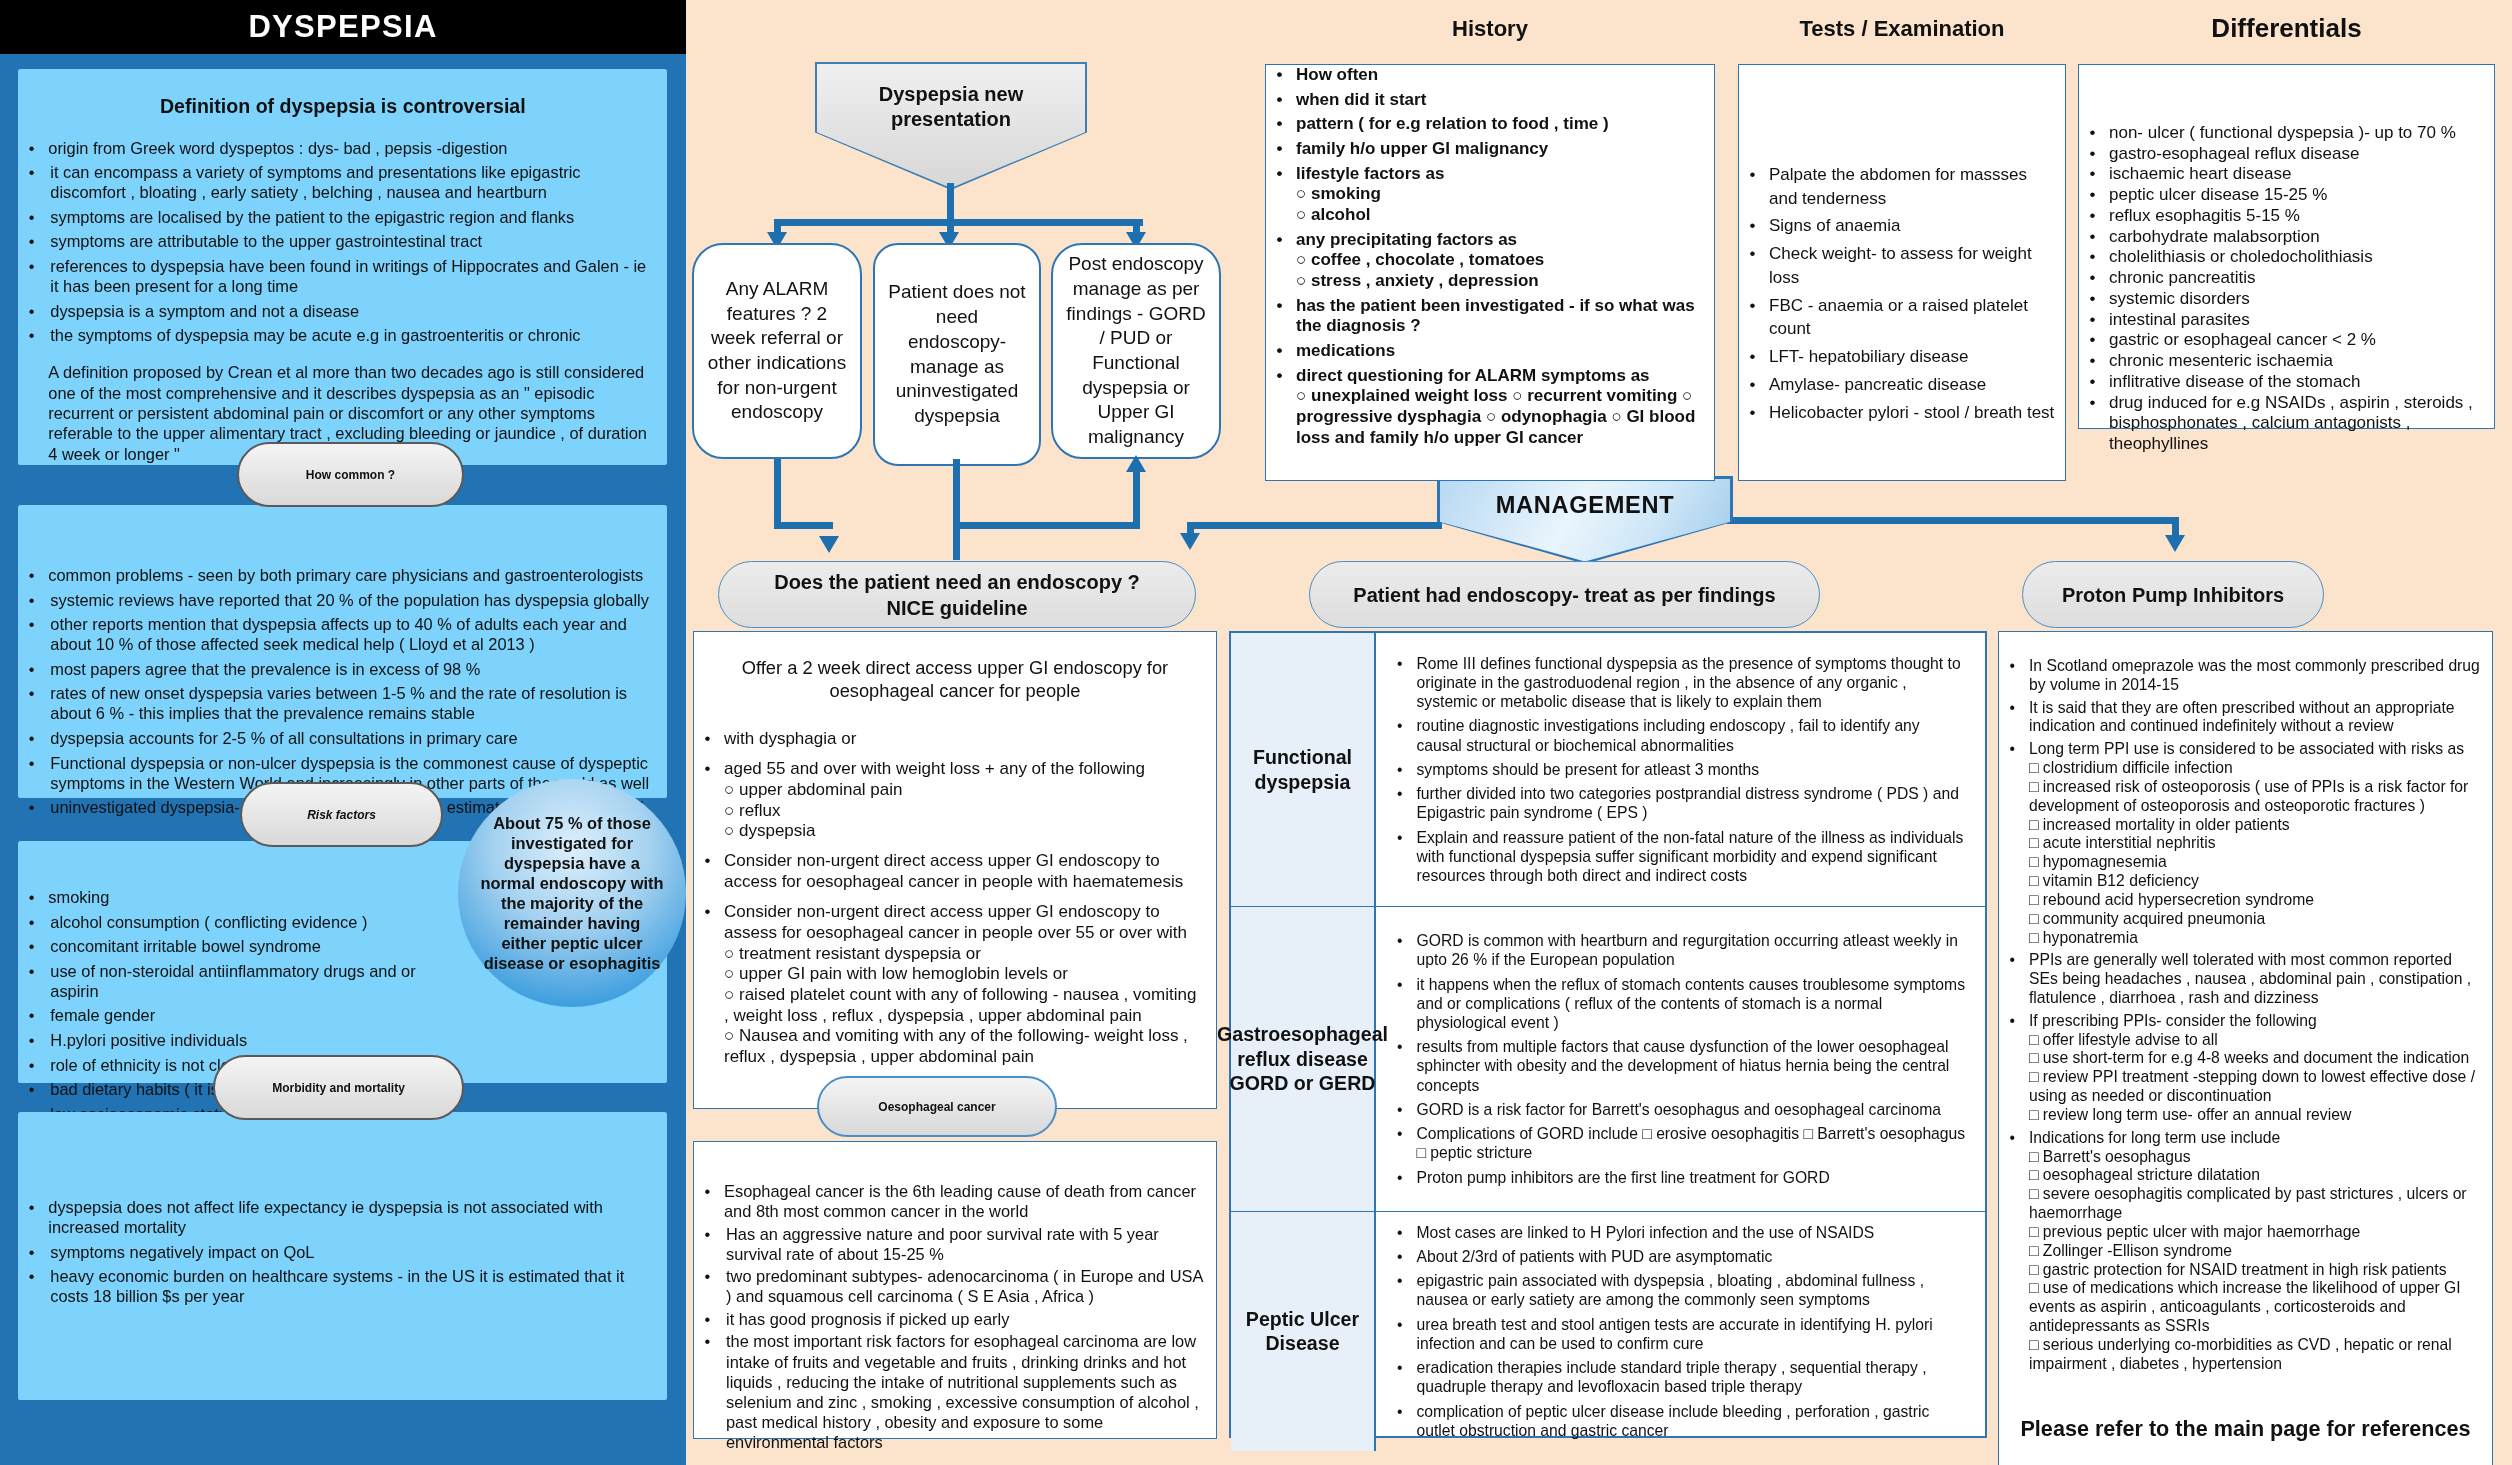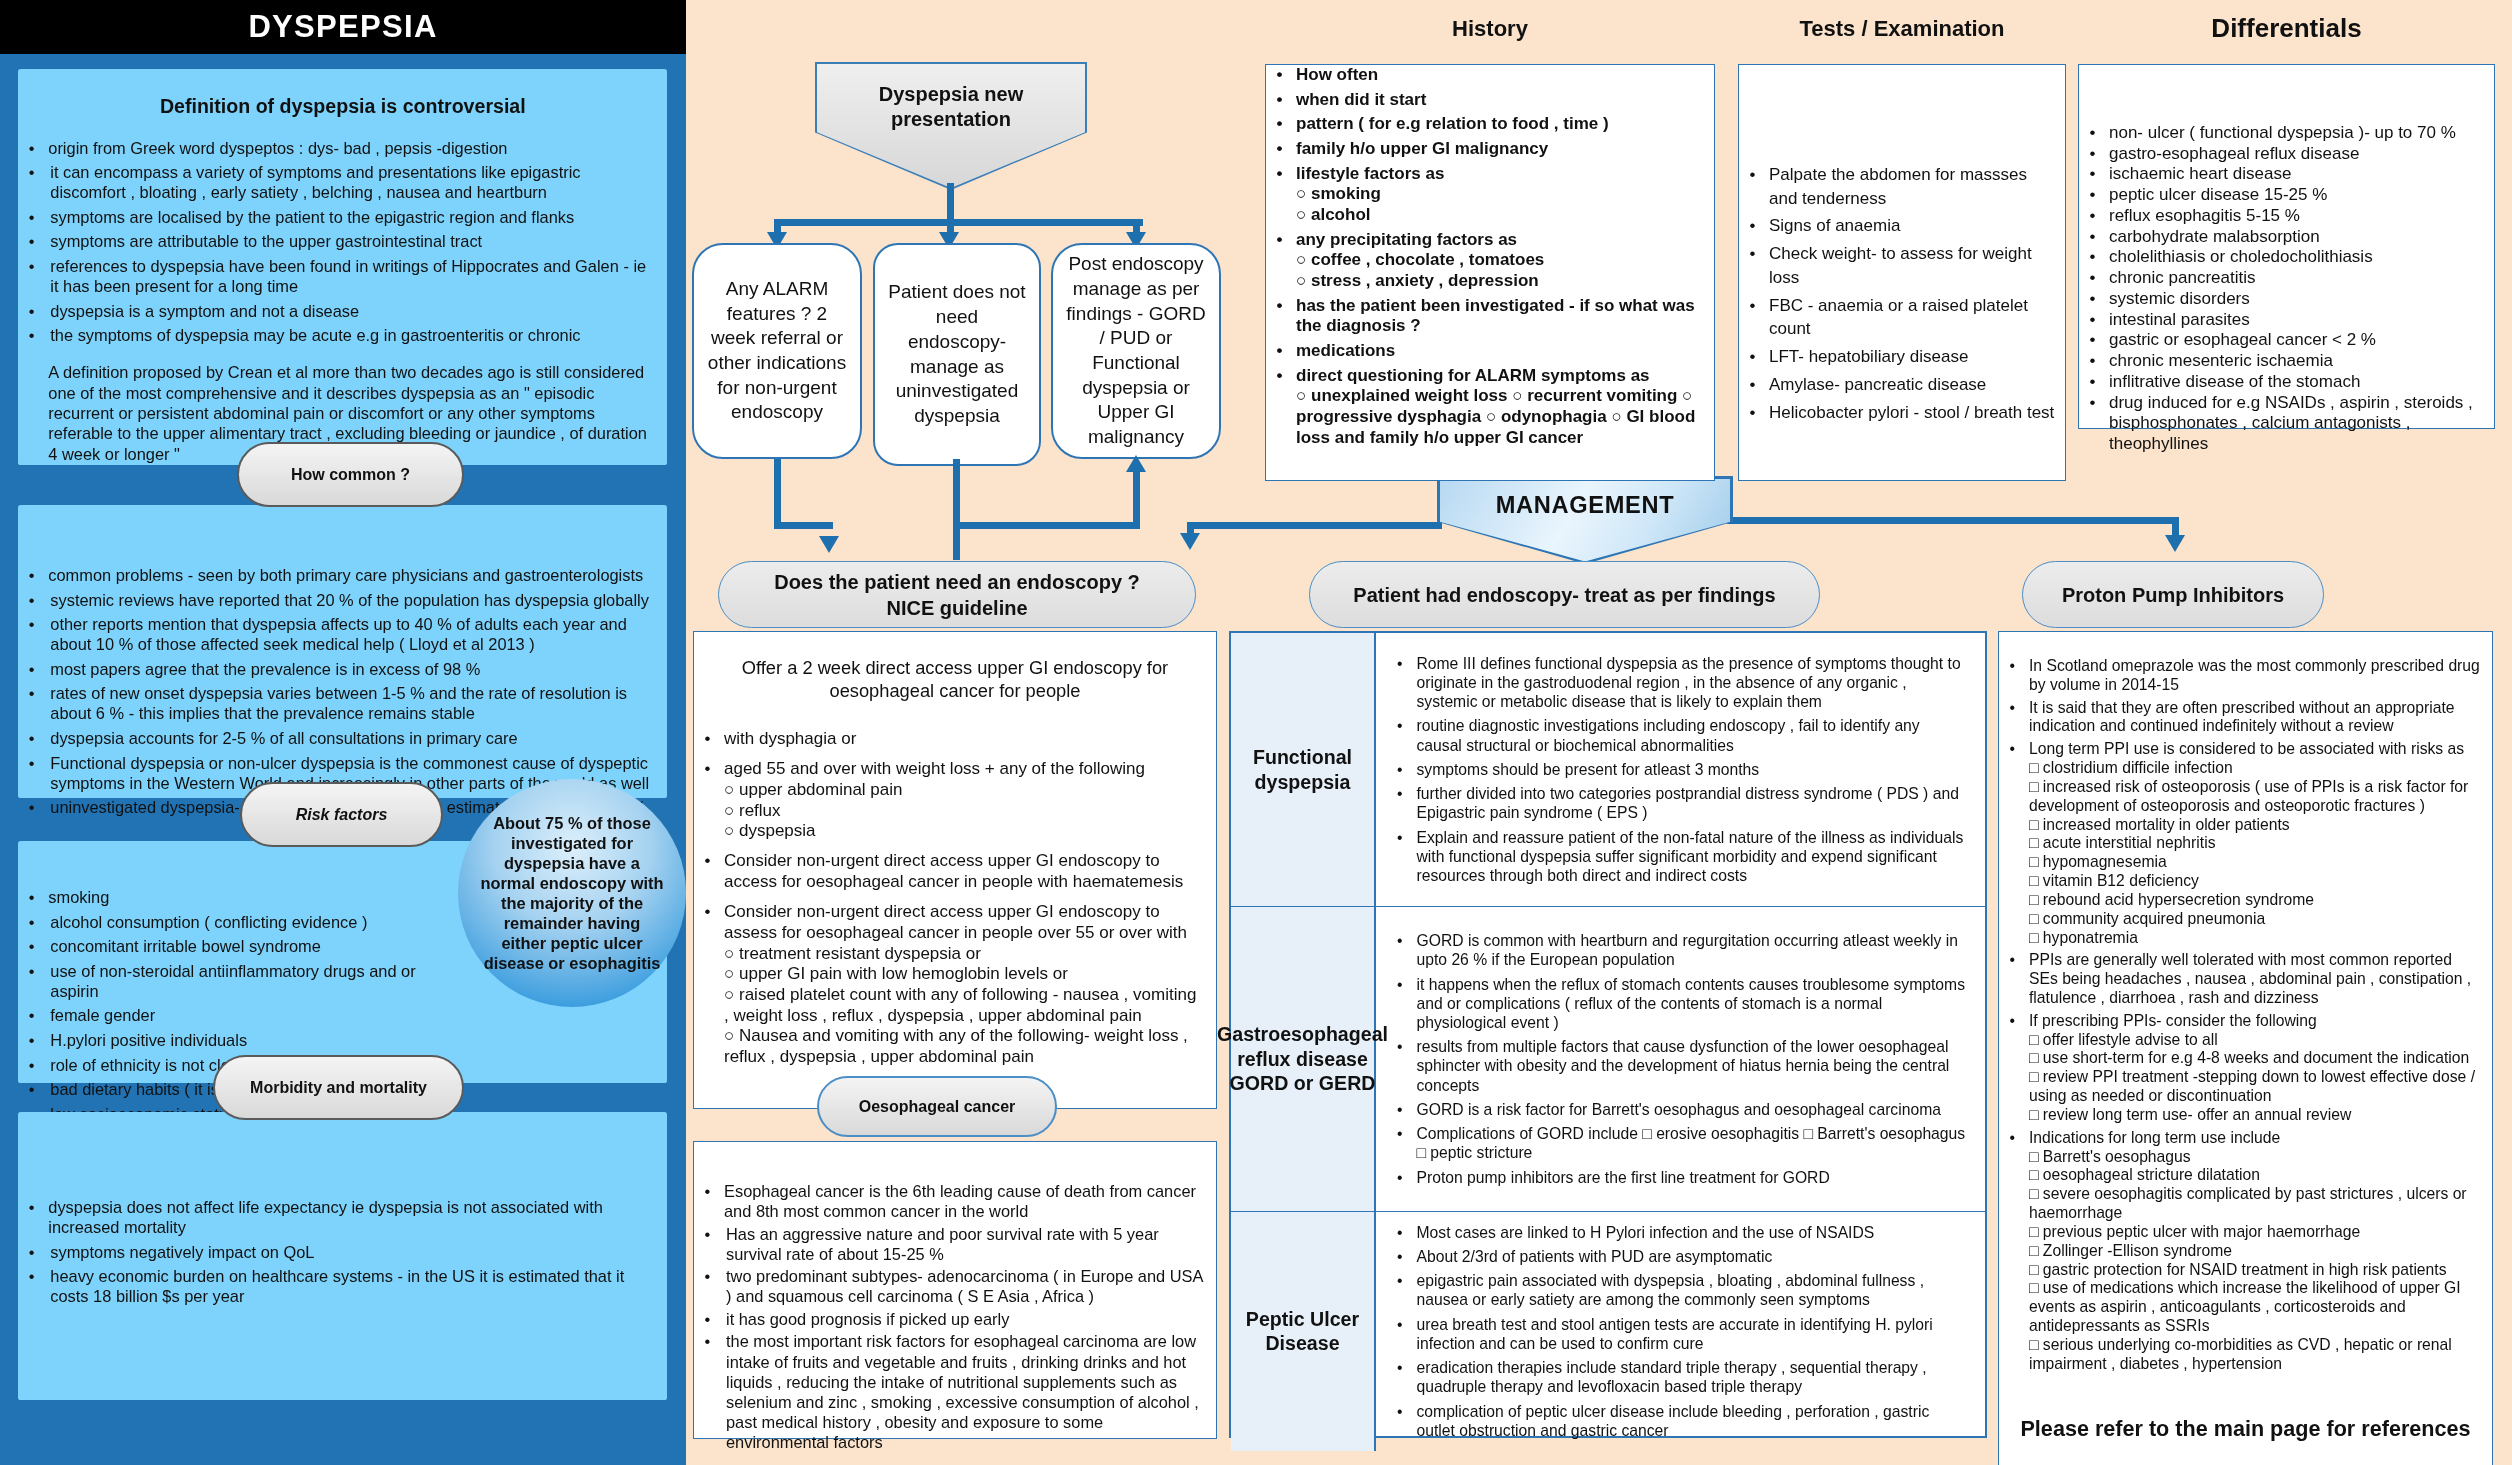--- a/index.html
+++ b/index.html
@@ -6,21 +6,21 @@
   body{width:2512px;height:1465px;position:relative;overflow:hidden;
        background:#fbe3cc;font-family:"Liberation Sans",sans-serif;color:#111;}
   
   .left-panel{position:absolute;left:0;top:0;width:686px;height:1465px;background:#2173b4;}
   .black-header{position:absolute;left:0;top:0;width:686px;height:54px;background:#000;color:#fff;
        display:flex;align-items:center;justify-content:center;font-size:31px;font-weight:bold;letter-spacing:1.3px;}
   .panel-box{position:absolute;left:18.3px;width:649px;background:#7dd3fc;border-radius:2.6px;box-sizing:border-box;}
   .panel-heading{text-align:center;font-weight:bold;font-size:19.6px;padding-top:26px;}
   .pill{position:absolute;z-index:6;background:linear-gradient(#f4f4f4,#d9d9d9);border:2px solid #5a5a5a;
        border-radius:46px;display:flex;align-items:center;justify-content:center;text-align:center;
-       font-weight:bold;font-size:16px;box-sizing:border-box;}
+       font-weight:bold;font-size:12px;box-sizing:border-box;}
   .circle-note{position:absolute;left:458px;top:779px;width:228px;height:228px;border-radius:50%;z-index:7;
        background:radial-gradient(circle at 50% 30%, #dceffb 0%, #a5d2f0 40%, #3399dd 85%, #2a8bd0 100%);
        display:flex;align-items:center;justify-content:center;text-align:center;
        font-weight:bold;font-size:16.4px;line-height:1.22;padding:22px;box-sizing:border-box;}
   
   ul.bul{list-style:none;margin:0;padding:0;}
   ul.bul li{position:relative;padding-left:30px;white-space:pre-line;line-height:1.22;}
   ul.bul li::before{content:"\2022";position:absolute;left:10.5px;}
   .fs25 li{font-size:16.4px;}
   .fs25 li + li{margin-top:4.6px;padding-left:32px;}

